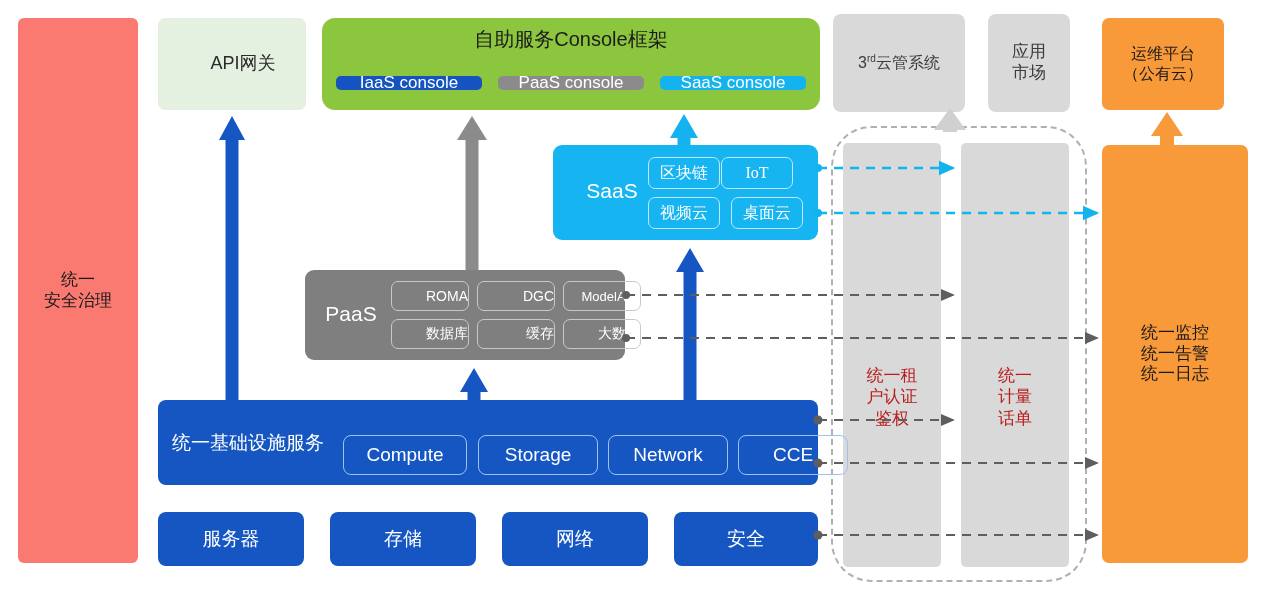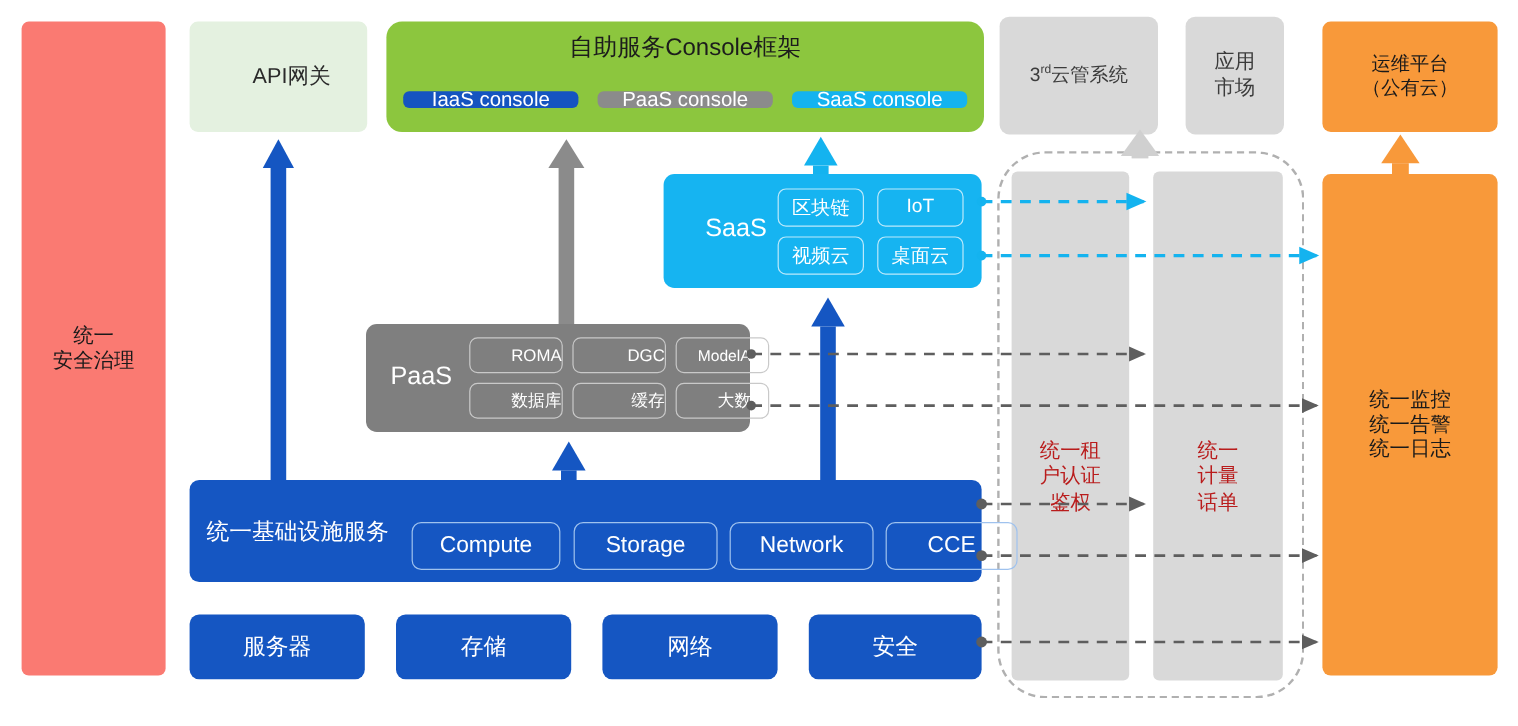--- a/index.html
+++ b/index.html
@@ -36,21 +36,21 @@
     font-size: 17px;
   }
   #ops-panel {
     left: 1102px; top: 145px; width: 146px; height: 418px;
     background: #f8993a;
     border-radius: 7px;
     color: #1a1a1a;
     font-size: 17px;
   }
   #ops-top-box {
-    left: 1102px; top: 18px; width: 146px; height: 92px;
+    left: 1102px; top: 18px; width: 122px; height: 92px;
     background: #f8993a;
     border-radius: 7px;
     color: #1a1a1a;
     font-size: 16px;
   }
 
   
   #api-gateway {
     left: 158px; top: 18px; width: 148px; height: 92px;
     background: #e4f1e0;
@@ -97,31 +97,31 @@
     background: #d9d9d9; border-radius: 8px;
     color: #3c3c3c; font-size: 17px;
   }
 
   
   #saas-box {
     left: 553px; top: 145px; width: 265px; height: 95px;
     background: #16b4f1; border-radius: 9px;
   }
   #saas-label {
-    position: absolute; left: 8px; top: 34px; width: 78px;
-    color: #ffffff; font-size: 21px; text-align: right;
+    position: absolute; left: 20px; top: 34px; width: 78px;
+    color: #ffffff; font-size: 21px; text-align: center;
   }
   .saas-pill {
     position: absolute; height: 30px; width: 70px;
     border: 1.6px solid #bce9fb; border-radius: 7px;
     color: #ffffff; font-size: 16px;
     display: flex; align-items: center; justify-content: center;
   }
   #saas-pill-0 { left: 95px;  top: 12px; }
-  #saas-pill-1 { left: 178px; top: 12px; }
+  #saas-pill-1 { left: 168px; top: 12px; font-family: Liberation Serif, serif; }
   #saas-pill-2 { left: 95px;  top: 52px; }
   #saas-pill-3 { left: 178px; top: 52px; }
 
   
   #paas-box {
     left: 305px; top: 270px; width: 320px; height: 90px;
     background: #7f7f7f; border-radius: 9px;
   }
   #paas-label {
     position: absolute; left: 10px; top: 32px; width: 72px;

